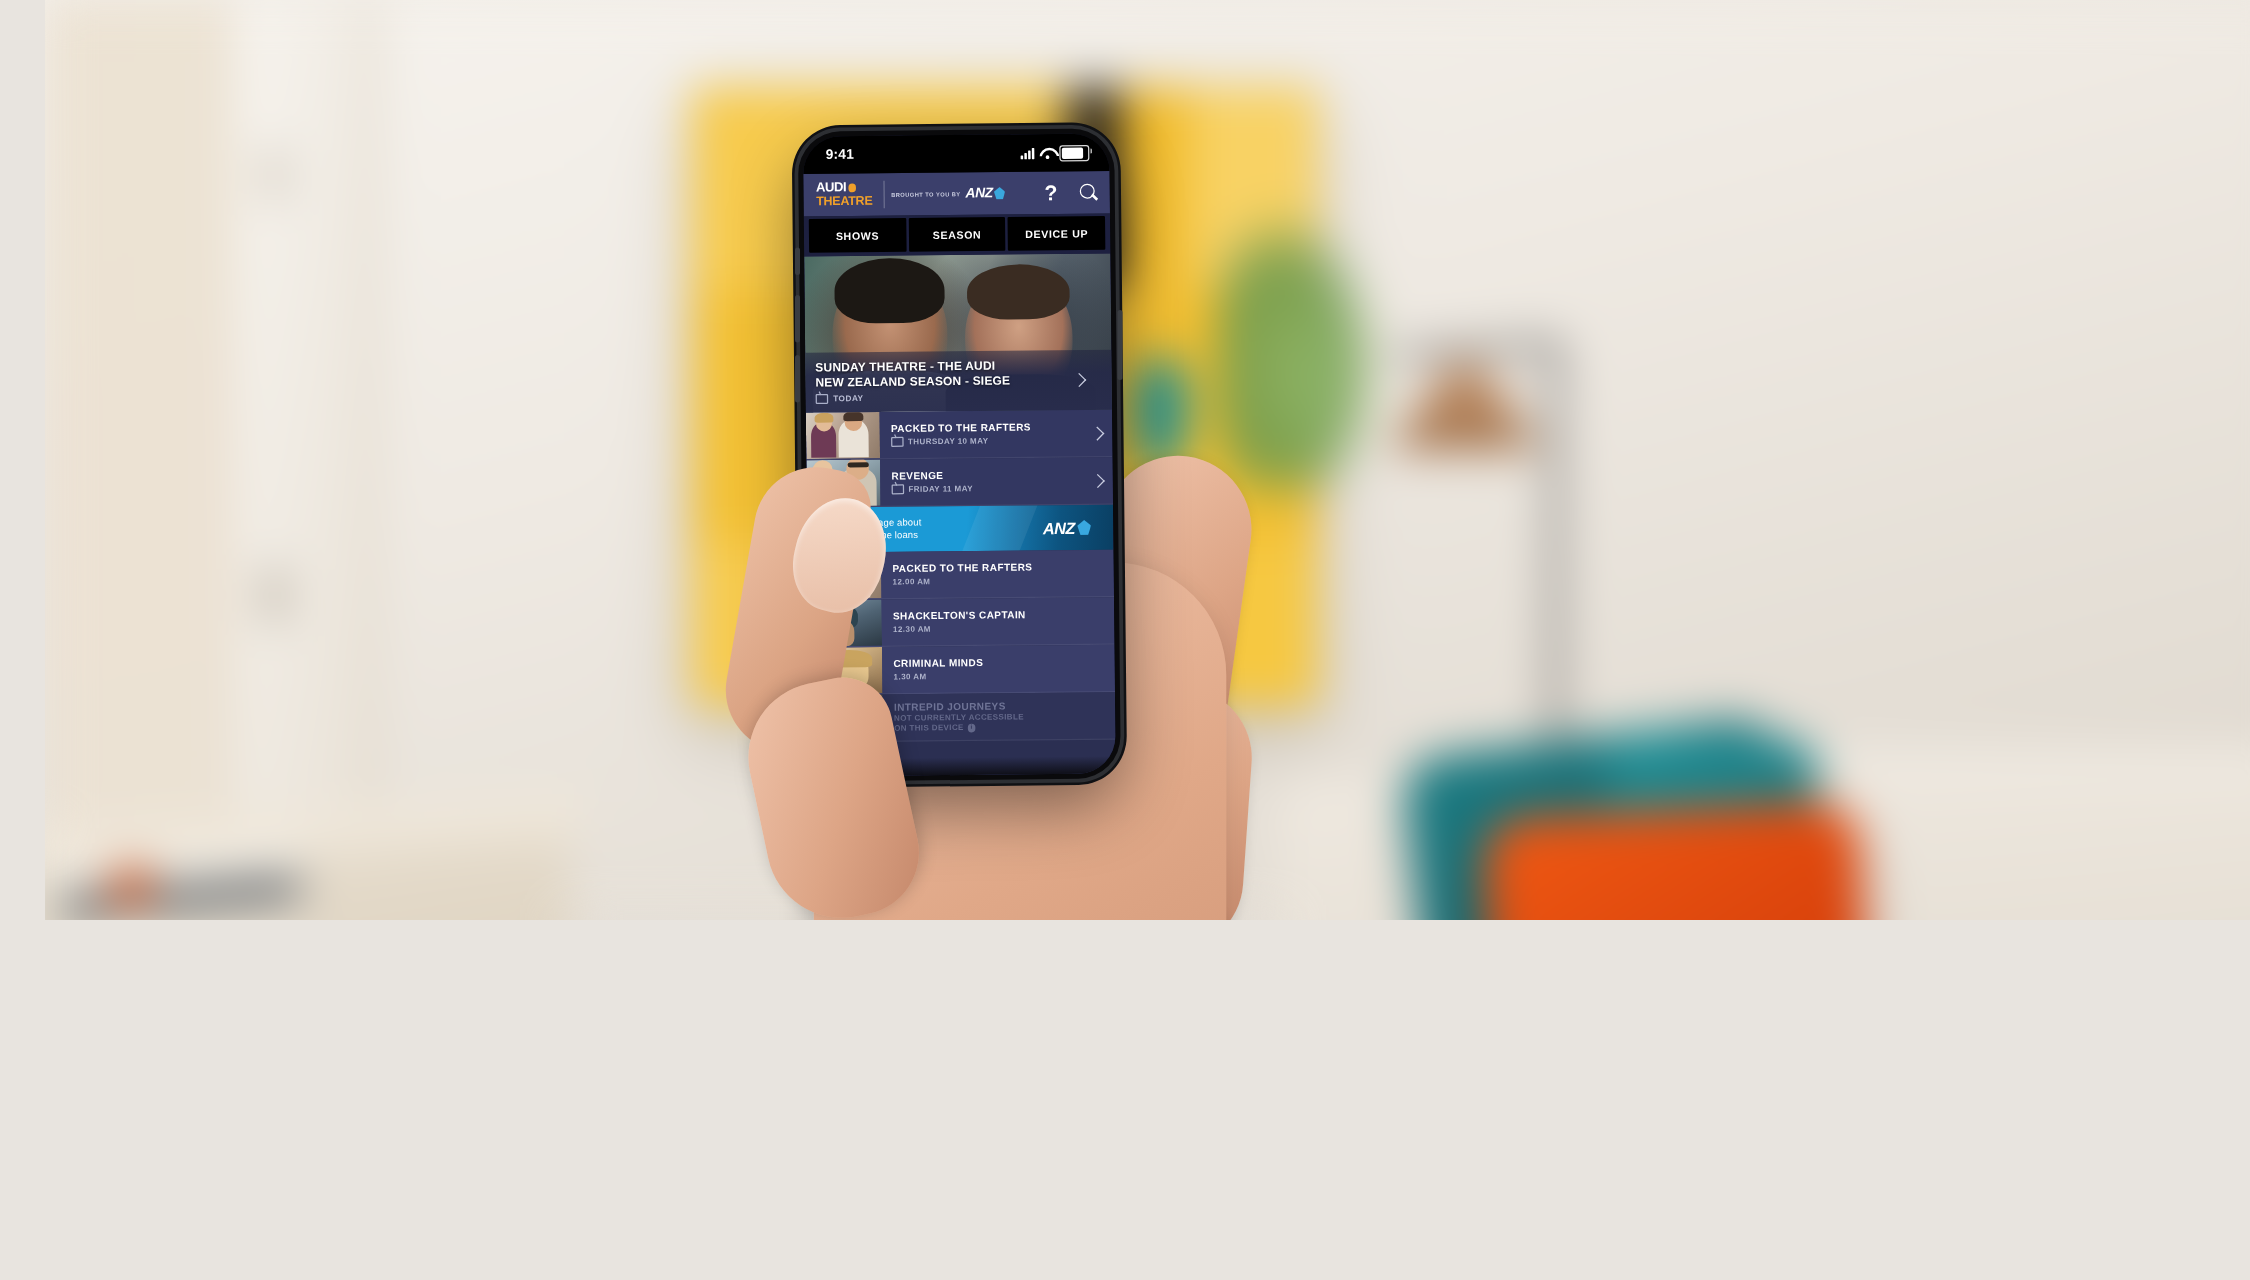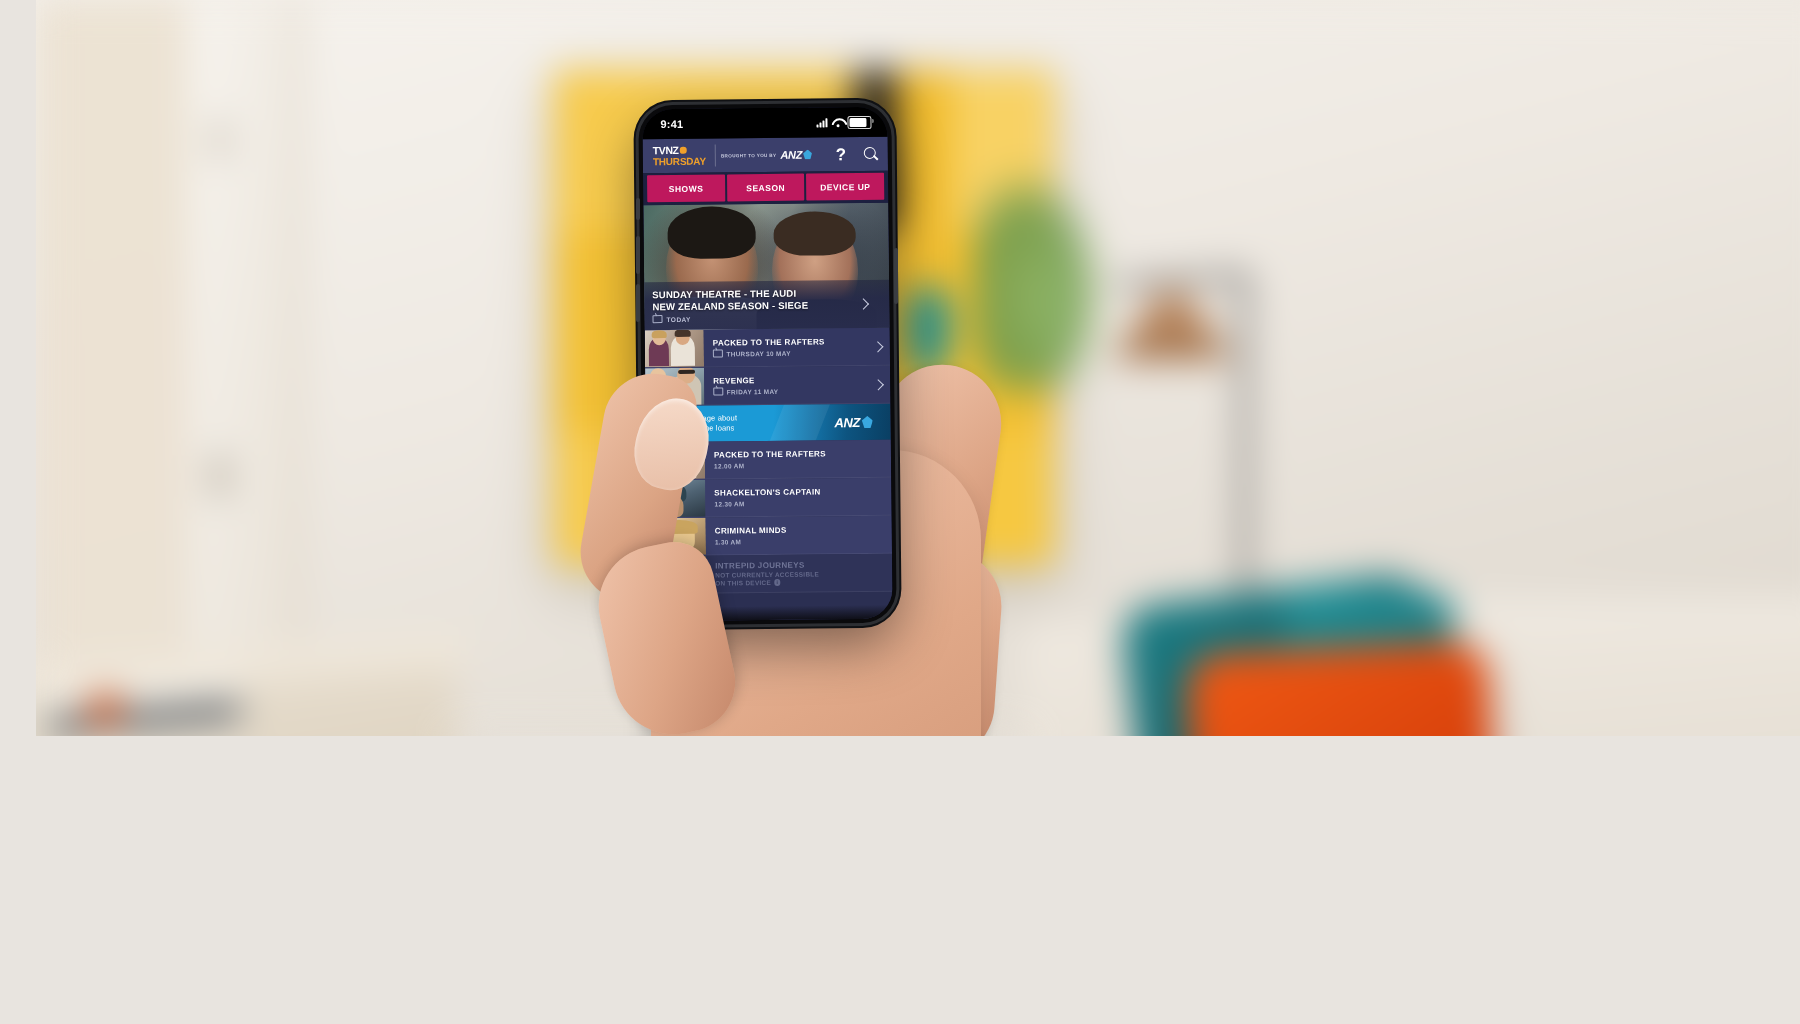--- a/index.html
+++ b/index.html
@@ -341,21 +341,21 @@
     background:#fff; transform: rotate(45deg); transform-origin: right center;
   }
 
   
   .navtabs {
     flex: none; height: 27px; display: flex; gap: 2px;
     background: #1d2040; padding: 2px 4px 3px;
   }
   .navtab {
     flex: 1; display: flex; align-items: center; justify-content: center;
-    background: #be185d; color: #fff;
+    background: #000000; color: #fff;
     font-size: 8.5px; font-weight: bold; letter-spacing: .5px;
     border-radius: 1px; cursor: pointer;
   }
 
   
   .content { flex: 1; overflow: hidden; background: #2b2f52; position: relative; }
 
   .hero { position: relative; height: 125px; overflow: hidden; }
   .hero-img {
     position: absolute; inset: 0;
@@ -687,24 +687,24 @@
           <span class="ic-wifi"></span>
           <span class="ic-batt">
               <i></i>
             </span>
         </div>
       </div>
 
       <div class="app-header">
         <div class="logo">
           <div class="logo-top">
-            <span>TVNZ</span>
+            <span>AUDI</span>
             <span class="logo-dot"></span>
           </div>
-          <div class="logo-bot">THURSDAY</div>
+          <div class="logo-bot">THEATRE</div>
         </div>
         <div class="header-div"></div>
         <div class="brought">
           <span class="brought-txt">BROUGHT TO YOU BY</span>
           <span class="anz-mark">
             <span class="anz-word">ANZ</span>
             <span class="anz-leaf"></span>
           </span>
         </div>
         <div class="hdr-btn">

